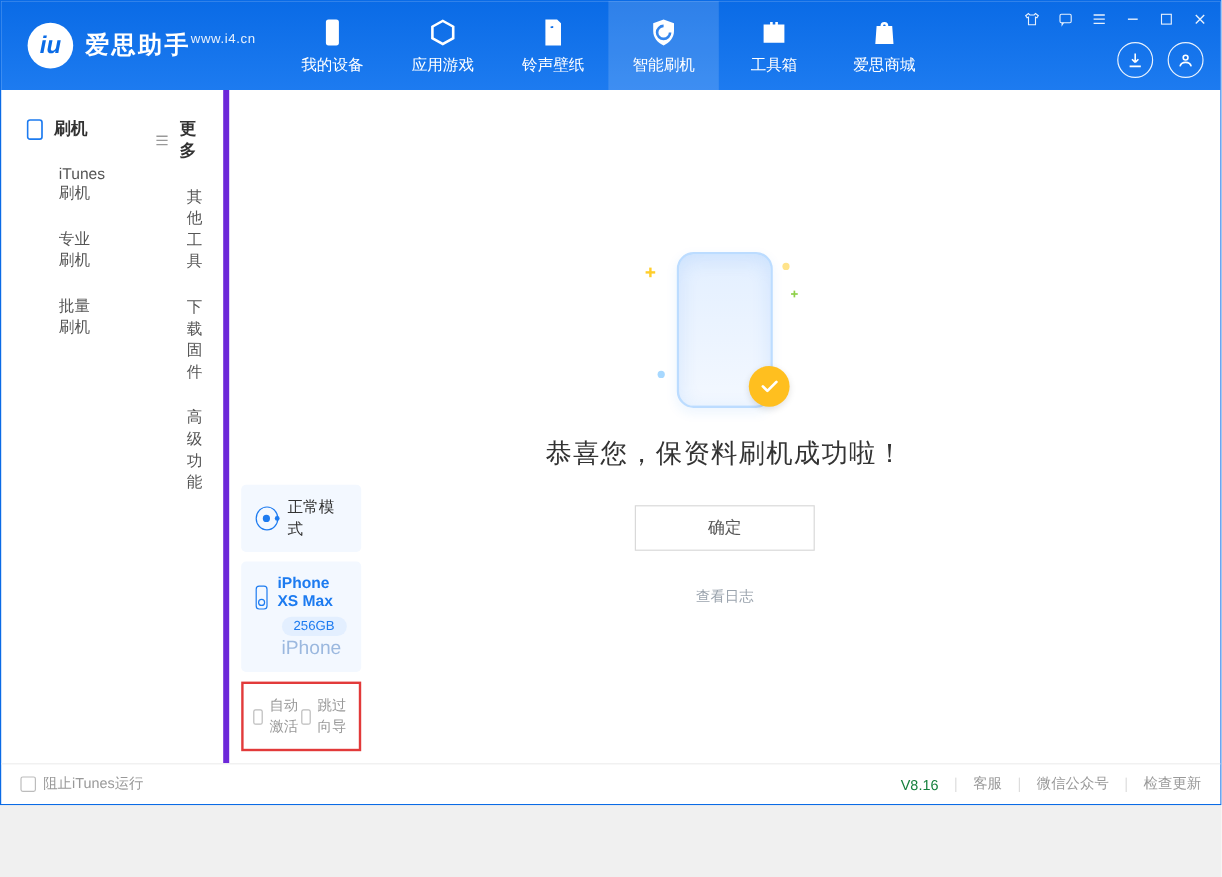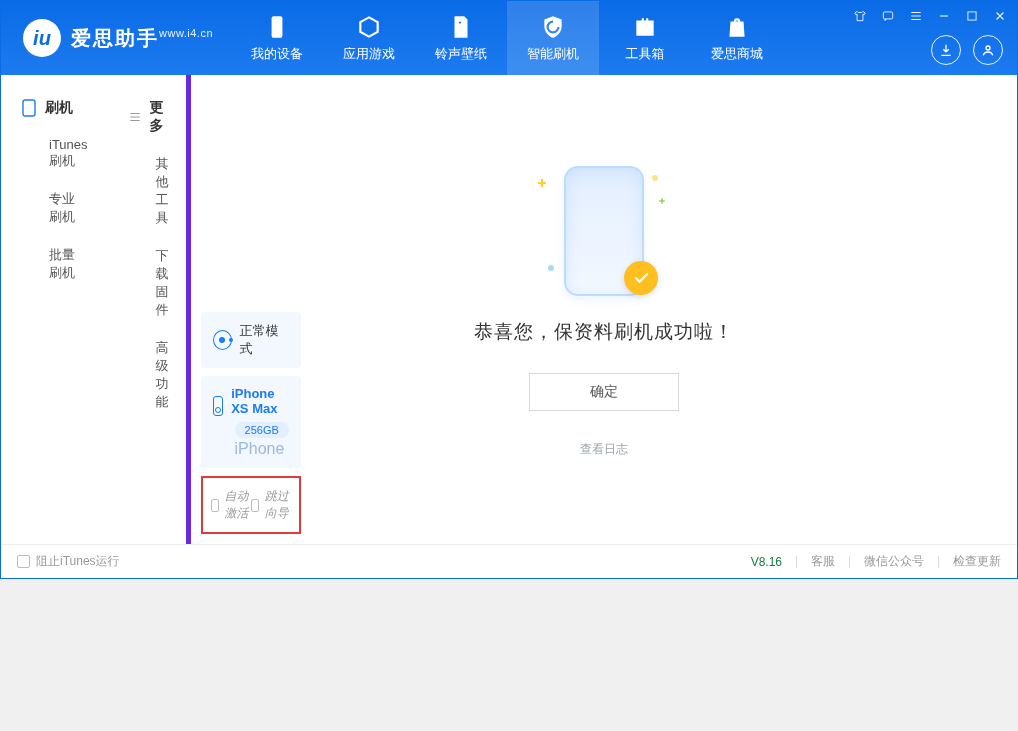--- a/index.html
+++ b/index.html
@@ -1,17 +1,17 @@
 <!DOCTYPE html>
 <html><head>
 <meta charset="utf-8">
 <style>
 * { margin: 0; padding: 0; box-sizing: border-box; font-family: "Microsoft YaHei", "PingFang SC", sans-serif; }
 body { background: #f0f0f0; display: flex; justify-content: center; align-items: flex-start; }
-.window { width: 1018px; height: 579px; background: #fff; border: 1px solid #0a6be6; display: flex; flex-direction: column; position: relative; }
+.window { width: 1018px; height: 671px; background: #fff; border: 1px solid #0a6be6; display: flex; flex-direction: column; position: relative; }
 
 
 .titlebar { height: 74px; background: linear-gradient(to bottom,#0a6be6,#1d7bf0); display: flex; align-items: center; color: #fff; position: relative; }
 .logo-block { display: flex; align-items: center; padding: 0 18px 0 22px; min-width: 190px; }
 .logo-circle { width: 38px; height: 38px; border-radius: 50%; background: #fff; color: #0a6be6; display: flex; align-items: center; justify-content: center; font-weight: 800; font-size: 20px; font-style: italic; margin-right: 10px; }
 .logo-text { display: flex; flex-direction: row; line-height: 1.1; }
 .logo-title { font-size: 20px; font-weight: 600; letter-spacing: 2px; }
 .logo-sub { font-size: 11px; opacity: .9; letter-spacing: .5px; }
 
 .tabs { display: flex; height: 100%; }
@@ -40,42 +40,42 @@
 .status-card { display: flex; align-items: center; gap: 8px; color: #333; font-size: 13px; justify-content: space-between; }
 .status-dot { width: 20px; height: 20px; border-radius: 50%; border: 1.5px solid #1d7bf0; display:flex; align-items:center; justify-content:center; }
 .status-dot::after { content:""; width:6px; height:6px; border-radius:50%; background:#1d7bf0; box-shadow: 9px 0 0 -1px #1d7bf0, -9px 0 0 -1px transparent; }
 .device-card { color: #1d7bf0; }
 .device-head { display: flex; align-items: flex-end; gap: 8px; font-size: 13px; font-weight: 600; }
 .device-head .dicon { width: 16px; height: 20px; border:1.5px solid #1d7bf0; border-radius:3px; position:relative; }
 .device-head .dicon::after { content:""; position:absolute; left:50%; bottom:2px; width:4px; height:4px; border:1px solid #1d7bf0; border-radius:50%; transform:translateX(-50%); }
 .capacity-badge { display:inline-block; margin: 6px 0 2px 22px; font-size: 11px; color:#1d7bf0; background:#e3efff; border-radius: 10px; padding: 2px 10px; }
 .device-type { margin-left: 22px; font-size: 16px; color:#9bb8df; }
 
-.checkbox-row { margin: 0 12px 10px 12px; border: 2px solid #e23a3a; padding: 10px 8px; display:flex; align-items:center;font-style:italic; }
+.checkbox-row { margin: 0 12px 10px 12px; border: 2px solid #e23a3a; padding: 10px 8px; display:flex; align-items:center; }
 .chk { display:flex; align-items:center; gap:6px; font-size:12px; color:#999; cursor:pointer; }
 .chk .box { width:13px; height:13px; border:1px solid #bcbcbc; border-radius:2px; }
 
 
 .main { flex: 1; position: relative; display: flex; flex-direction: column; align-items: center; justify-content: center; gap: 18px; }
 .phone-illus { width: 120px; height: 140px; position: relative; display:flex; align-items:center; justify-content:center; }
 .phone-body { width: 80px; height: 130px; border-radius: 14px; background: linear-gradient(to bottom,#e3efff,#f3f8ff); border: 2px solid #bcdcff; box-shadow: 0 4px 16px rgba(29,123,240,.12) inset, 0 4px 10px rgba(29,123,240,.08); }
 .spark { position:absolute; width:8px; height:8px; }
 .spark::before, .spark::after { content:""; position:absolute; background:#ffce2b; }
 .spark::before { left:3px; top:0; width:2px; height:8px; }
 .spark::after { left:0; top:3px; width:8px; height:2px; }
 .spark.s1 { left:-6px; top:18px; }
 .spark.s2 { right:-2px; top:36px; transform:scale(.7); }
 .spark.s2::before, .spark.s2::after { background:#8fd04a; }
 .dot-small { position:absolute; width:6px; height:6px; border-radius:50%; }
 .dot-small.d1 { background:#a7d8ff; left:4px; bottom:30px; }
 .dot-small.d2 { background:#ffe38a; right:6px; top:14px; }
 .check-badge { position:absolute; right:6px; bottom:6px; width:34px; height:34px; border-radius:50%; background:#ffbf1f; display:flex; align-items:center; justify-content:center; box-shadow:0 2px 6px rgba(0,0,0,.12); }
 .check-badge svg { width:18px; height:18px; stroke:#fff; fill:none; stroke-width:3; stroke-linecap:round; stroke-linejoin:round; }
 
-.success-text { font-size: 19px; color:#333; letter-spacing: 1px; }
+.success-text { font-size: 22px; color:#333; letter-spacing: 1px; }
 .ok-btn { margin-top: 10px; width: 150px; height: 38px; background:#fff; border:1px solid #d9d9d9; color:#555; font-size:14px; cursor:pointer; }
 .log-link { margin-top: 12px; font-size: 12px; color:#9aa3ad; cursor:pointer; }
 
 
 .footer { height: 34px; border-top: 1px solid #eee; display:flex; align-items:center; padding: 0 16px; font-size:12px; color:#999; }
 .footer .chk { color:#999; }
 .footer-right { margin-left:auto; display:flex; align-items:center; gap: 14px; }
 .footer-right .sep { width:1px; height:12px; background:#ddd; }
 .footer-link { cursor:pointer; color:#999; }
 .version { color:#15803d; }

